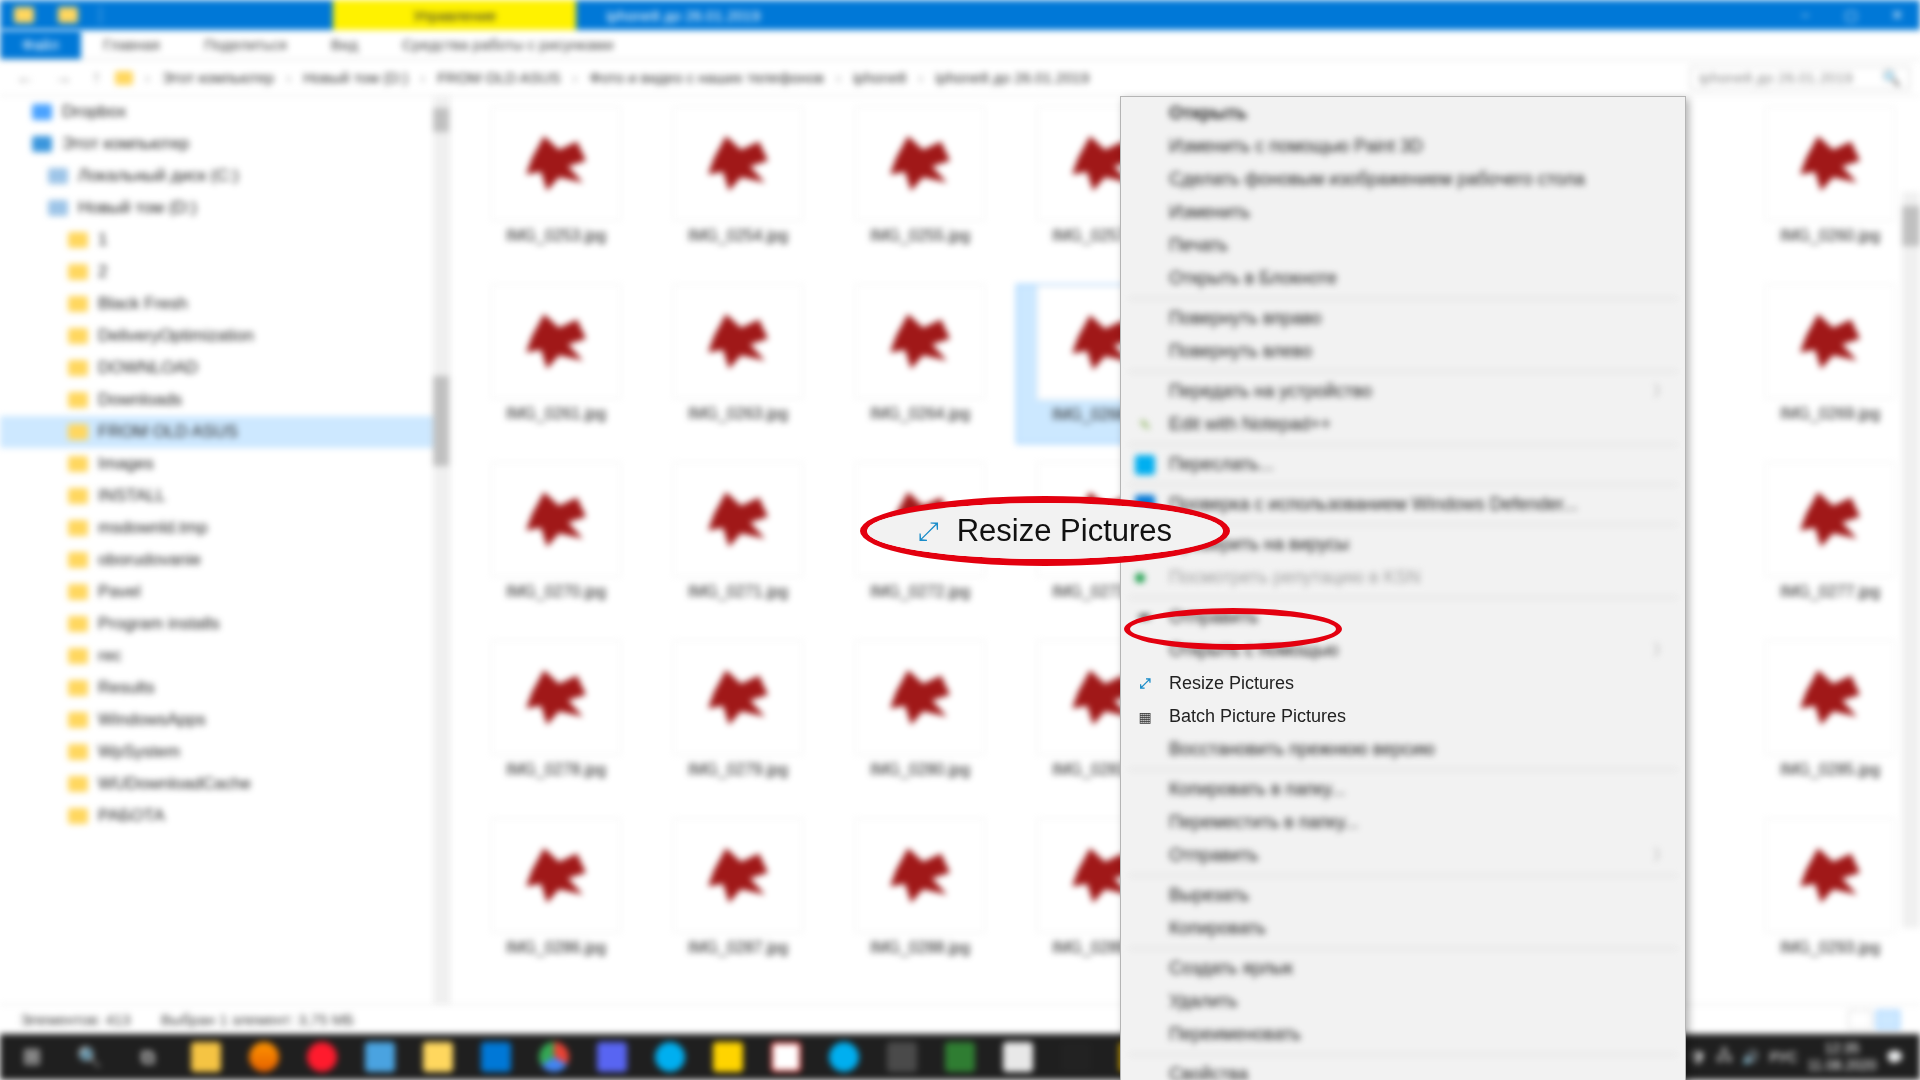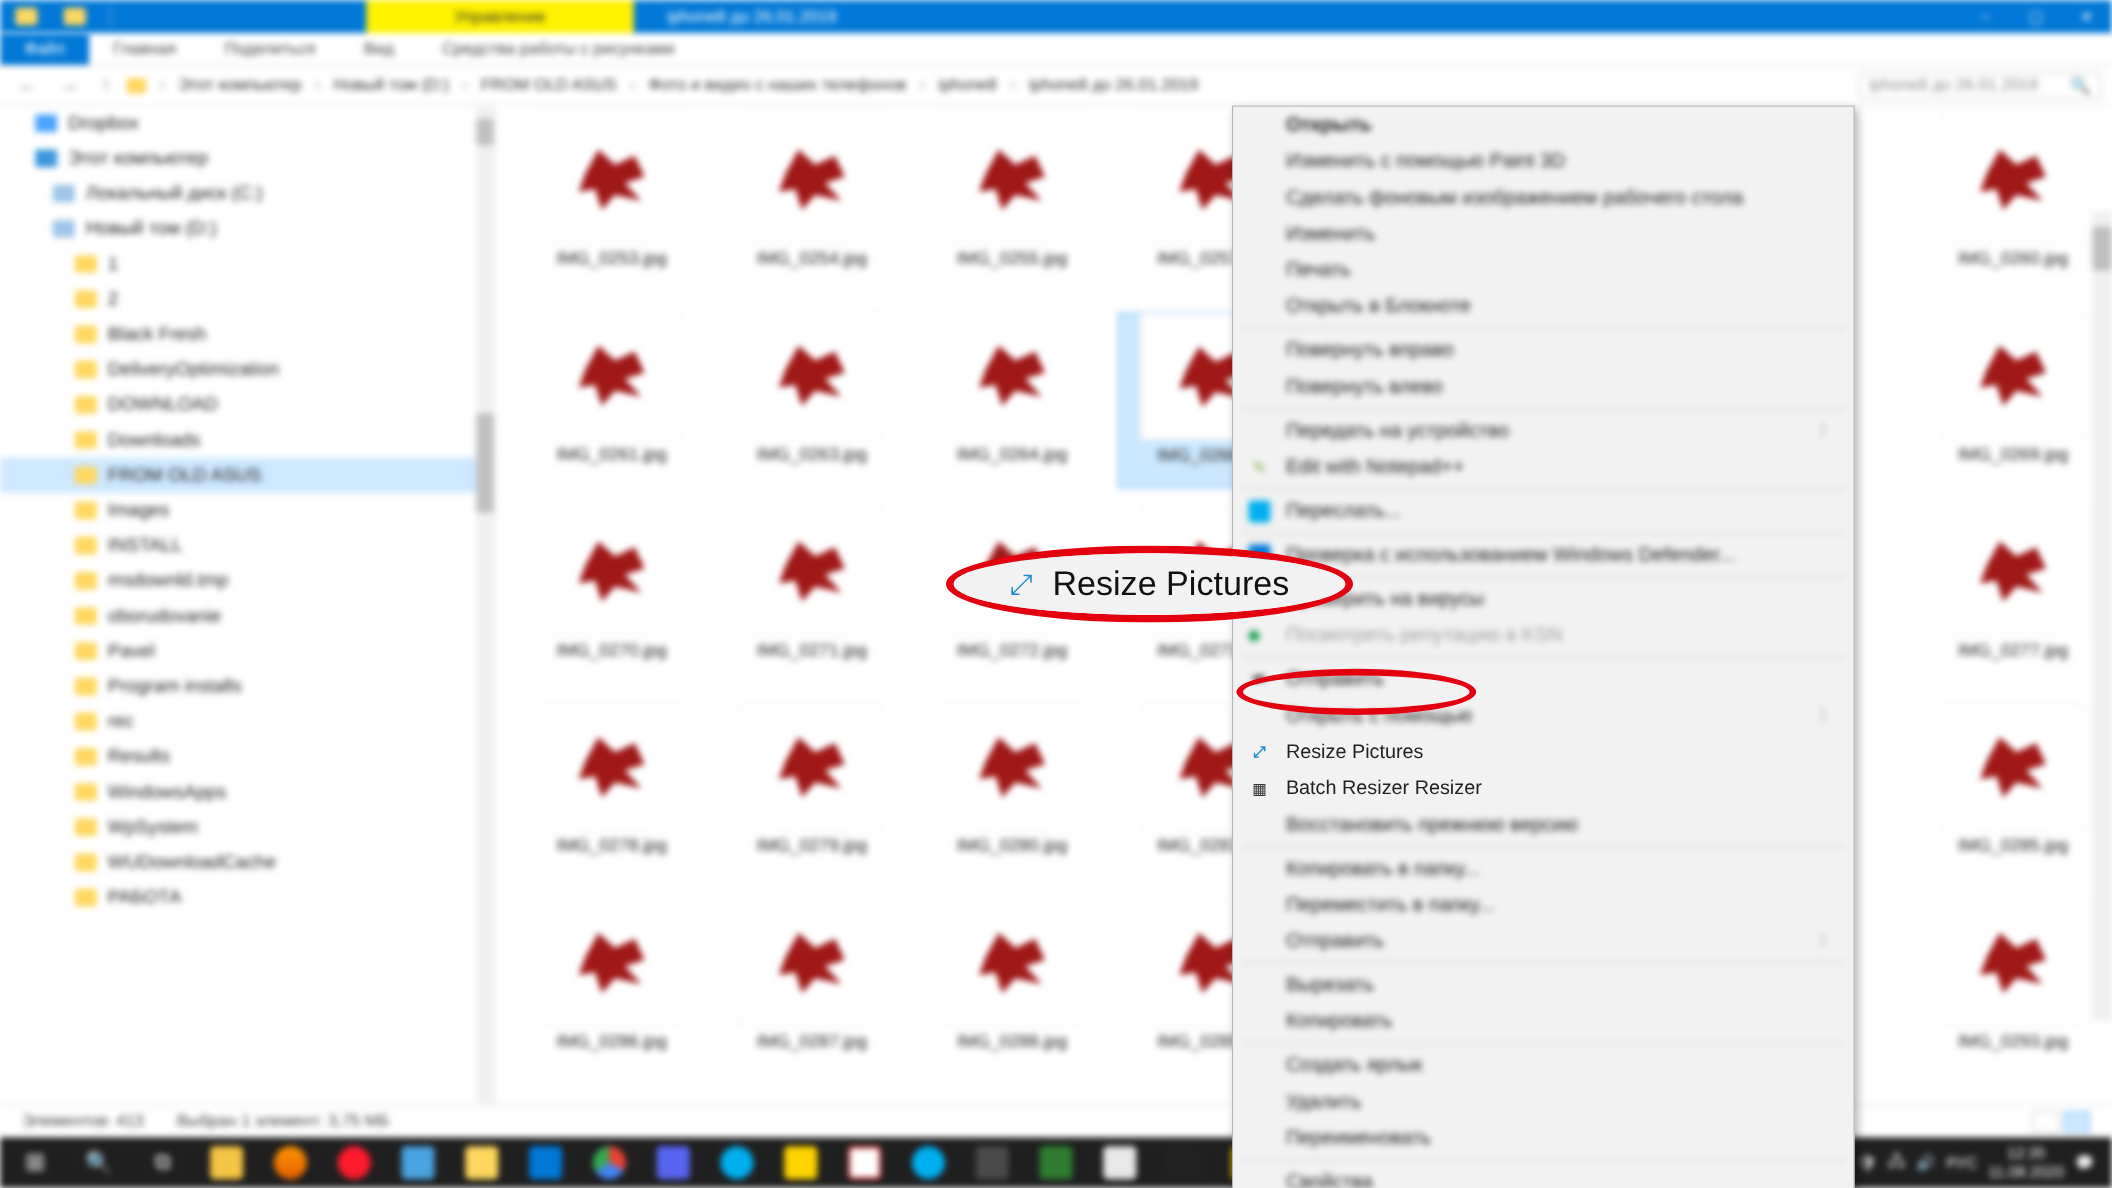--- a/index.html
+++ b/index.html
@@ -470,21 +470,21 @@
           <span>Открыть с помощью</span>
           <span class="ctx-arrow">〉</span>
         </div>
     </div>
     <div class="ctx-item">
         <span class="ctx-icon rsz">⤢</span>
         <span>Resize Pictures</span>
       </div>
     <div class="ctx-item">
         <span class="ctx-icon bpr">▦</span>
-        <span>Batch Resizer Resizer</span>
+        <span>Batch Picture Pictures</span>
       </div>
     <div class="blur">
       <div class="ctx-item">Восстановить прежнюю версию</div>
       <div class="ctx-sep"></div>
       <div class="ctx-item">Копировать в папку...</div>
       <div class="ctx-item">Переместить в папку...</div>
       <div class="ctx-item">
           <span>Отправить</span>
           <span class="ctx-arrow">〉</span>
         </div>

